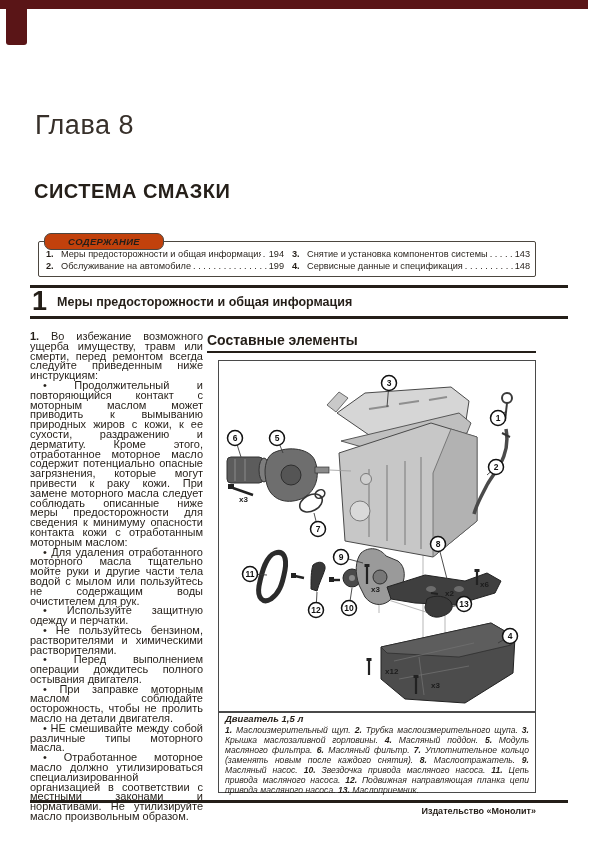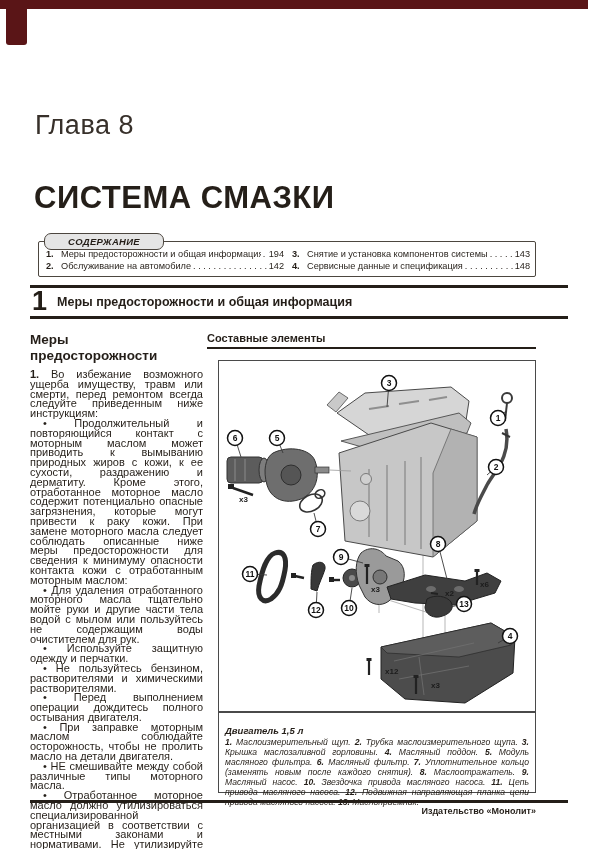--- a/index.html
+++ b/index.html
@@ -6,27 +6,27 @@
   #page{position:relative;width:588px;height:849px;background:#ffffff;overflow:hidden;
         font-family:"Liberation Sans",sans-serif;color:#241e18;}
   .abs{position:absolute;}
 
   
   #top-bar{left:0;top:0;width:600px;height:9px;}
   #chapter-tab{left:6px;top:9px;width:21px;height:36px;border-radius:0 0 3px 3px;}
 
   
   #chapter-title{left:35px;top:110px;font-size:27px;font-weight:400;color:#37302a;letter-spacing:.5px;}
-  #main-title{left:34px;top:180px;font-size:31px;font-weight:800;letter-spacing:.5px;color:#251f19;}
+  #main-title{left:34px;top:180px;font-size:20px;font-weight:800;letter-spacing:.5px;color:#251f19;}
 
   
   #contents-box{left:38px;top:241px;width:498px;height:36px;border:1.2px solid #4c463f;border-radius:2px;
                 padding:8px 8px 4px 8px;box-sizing:border-box;}
   #contents-tab{left:44px;top:233px;width:118px;height:15px;border:1.2px solid #4c463f;border-radius:7px;
-                background:#e5e5e5;font-size:9.5px;font-weight:700;font-style:italic;letter-spacing:.3px;
+                background:#c2410c;font-size:9.5px;font-weight:700;font-style:italic;letter-spacing:.3px;
                 display:flex;align-items:center;justify-content:center;z-index:2;}
   .toc-col{position:absolute;top:249px;width:238px;}
   #toc-col1{left:46px;} #toc-col2{left:292px;}
   .toc-row{display:flex;align-items:baseline;font-size:9.2px;line-height:11.5px;white-space:nowrap;}
   .toc-num{font-weight:700;width:15px;flex:0 0 15px;}
   .toc-label{flex:0 1 auto;overflow:hidden;}
   .toc-leader{flex:1 1 4px;overflow:hidden;white-space:nowrap;color:#241e18;margin:0 2px;}
   .toc-page{flex:0 0 auto;}
 
   
@@ -37,25 +37,25 @@
   #section-title{font-size:12.5px;font-weight:700;}
 
   
   #left-col{left:30px;top:332px;width:173px;}
   #left-heading{font-size:13.5px;font-weight:800;line-height:15.5px;margin-bottom:7px;}
   #left-body p{margin:0;font-size:11px;line-height:9.8px;text-align:justify;}
   #left-body p.bullet{text-indent:13px;}
   #left-body .mk{font-weight:700;}
 
   
-  #right-heading{left:207px;top:332px;width:329px;font-size:11px;font-weight:700;
+  #right-heading{left:207px;top:332px;width:329px;font-size:14px;font-weight:700;
                  border-bottom:2px solid #241e18;padding-bottom:3px;}
   #figure-box{left:218px;top:360px;width:318px;height:352px;border:1px solid #4a4a4a;box-sizing:border-box;}
   #caption-box{left:218px;top:712px;width:318px;height:81px;border:1px solid #4a4a4a;box-sizing:border-box;
-               padding:12px 6px;font-style:italic;}
+               padding:0 6px;font-style:italic;}
   #caption-title{font-size:9.5px;font-weight:700;margin-bottom:1px;}
   #caption-text{font-size:8.6px;line-height:10px;text-align:justify;}
   #caption-text b{font-weight:700;}
 
   
   #footer-rule{left:30px;top:800px;width:538px;height:3px;background:#241e18;}
   #footer-text{left:30px;top:806px;width:506px;text-align:right;font-size:9px;font-weight:700;}
 
   svg text{font-family:"Liberation Sans",sans-serif;}
 </style>
@@ -76,21 +76,21 @@
       <div class="toc-row">
         <span class="toc-num">1.</span>
         <span class="toc-label">Меры предосторожности и общая информация</span>
         <span class="toc-leader">. . . . . . . . . . . . . . . . . . . . . . . . . . . . . . . . . . . .</span>
         <span class="toc-page">194</span>
       </div>
       <div class="toc-row">
         <span class="toc-num">2.</span>
         <span class="toc-label">Обслуживание на автомобиле</span>
         <span class="toc-leader">. . . . . . . . . . . . . . . . . . . . . . . . . . . . . . . . . . . .</span>
-        <span class="toc-page">142</span>
+        <span class="toc-page">199</span>
       </div>
     </div>
   <div id="toc-col2" class="toc-col">
       <div class="toc-row">
         <span class="toc-num">3.</span>
         <span class="toc-label">Снятие и установка компонентов системы</span>
         <span class="toc-leader">. . . . . . . . . . . . . . . . . . . . . . . . . . . . . . . . . . . .</span>
         <span class="toc-page">143</span>
       </div>
       <div class="toc-row">
@@ -104,24 +104,20 @@
   <div id="section-bar" class="abs">
     <div class="rule"></div>
     <div id="section-inner">
       <span id="section-number">1</span>
       <span id="section-title">Меры предосторожности и общая информация</span>
     </div>
     <div class="rule"></div>
   </div>
 
   <div id="left-col" class="abs">
-    <div id="left-heading">
-      <span>Меры</span><br>
-      <span>предосторожности</span>
-    </div>
     <div id="left-body">
         <p><span class="mk">1.&nbsp;</span>Во избежание возможного ущерба имуществу, травм или смерти, перед ремонтом всегда следуйте приведенным ниже инструкциям:</p>
         <p class="bullet">•&nbsp;Продолжительный и повторяющийся контакт с моторным маслом может приводить к вымыванию природных жиров с кожи, к ее сухости, раздражению и дерматиту. Кроме этого, отработанное моторное масло содержит потенциально опасные загрязнения, которые могут привести к раку кожи. При замене моторного масла следует соблюдать описанные ниже меры предосторожности для сведения к минимуму опасности контакта кожи с отработанным моторным маслом:</p>
         <p class="bullet">•&nbsp;Для удаления отработанного моторного масла тщательно мойте руки и другие части тела водой с мылом или пользуйтесь не содержащим воды очистителем для рук.</p>
         <p class="bullet">•&nbsp;Используйте защитную одежду и перчатки.</p>
         <p class="bullet">•&nbsp;Не пользуйтесь бензином, растворителями и химическими растворителями.</p>
         <p class="bullet">•&nbsp;Перед выполнением операции дождитесь полного остывания двигателя.</p>
         <p class="bullet">•&nbsp;При заправке моторным маслом соблюдайте осторожность, чтобы не пролить масло на детали двигателя.</p>
         <p class="bullet">•&nbsp;НЕ смешивайте между собой различные типы моторного масла.</p>
         <p class="bullet">•&nbsp;Отработанное моторное масло должно утилизироваться специализированной организацией в соответствии с местными законами и нормативами. Не утилизируйте масло произвольным образом.</p>

